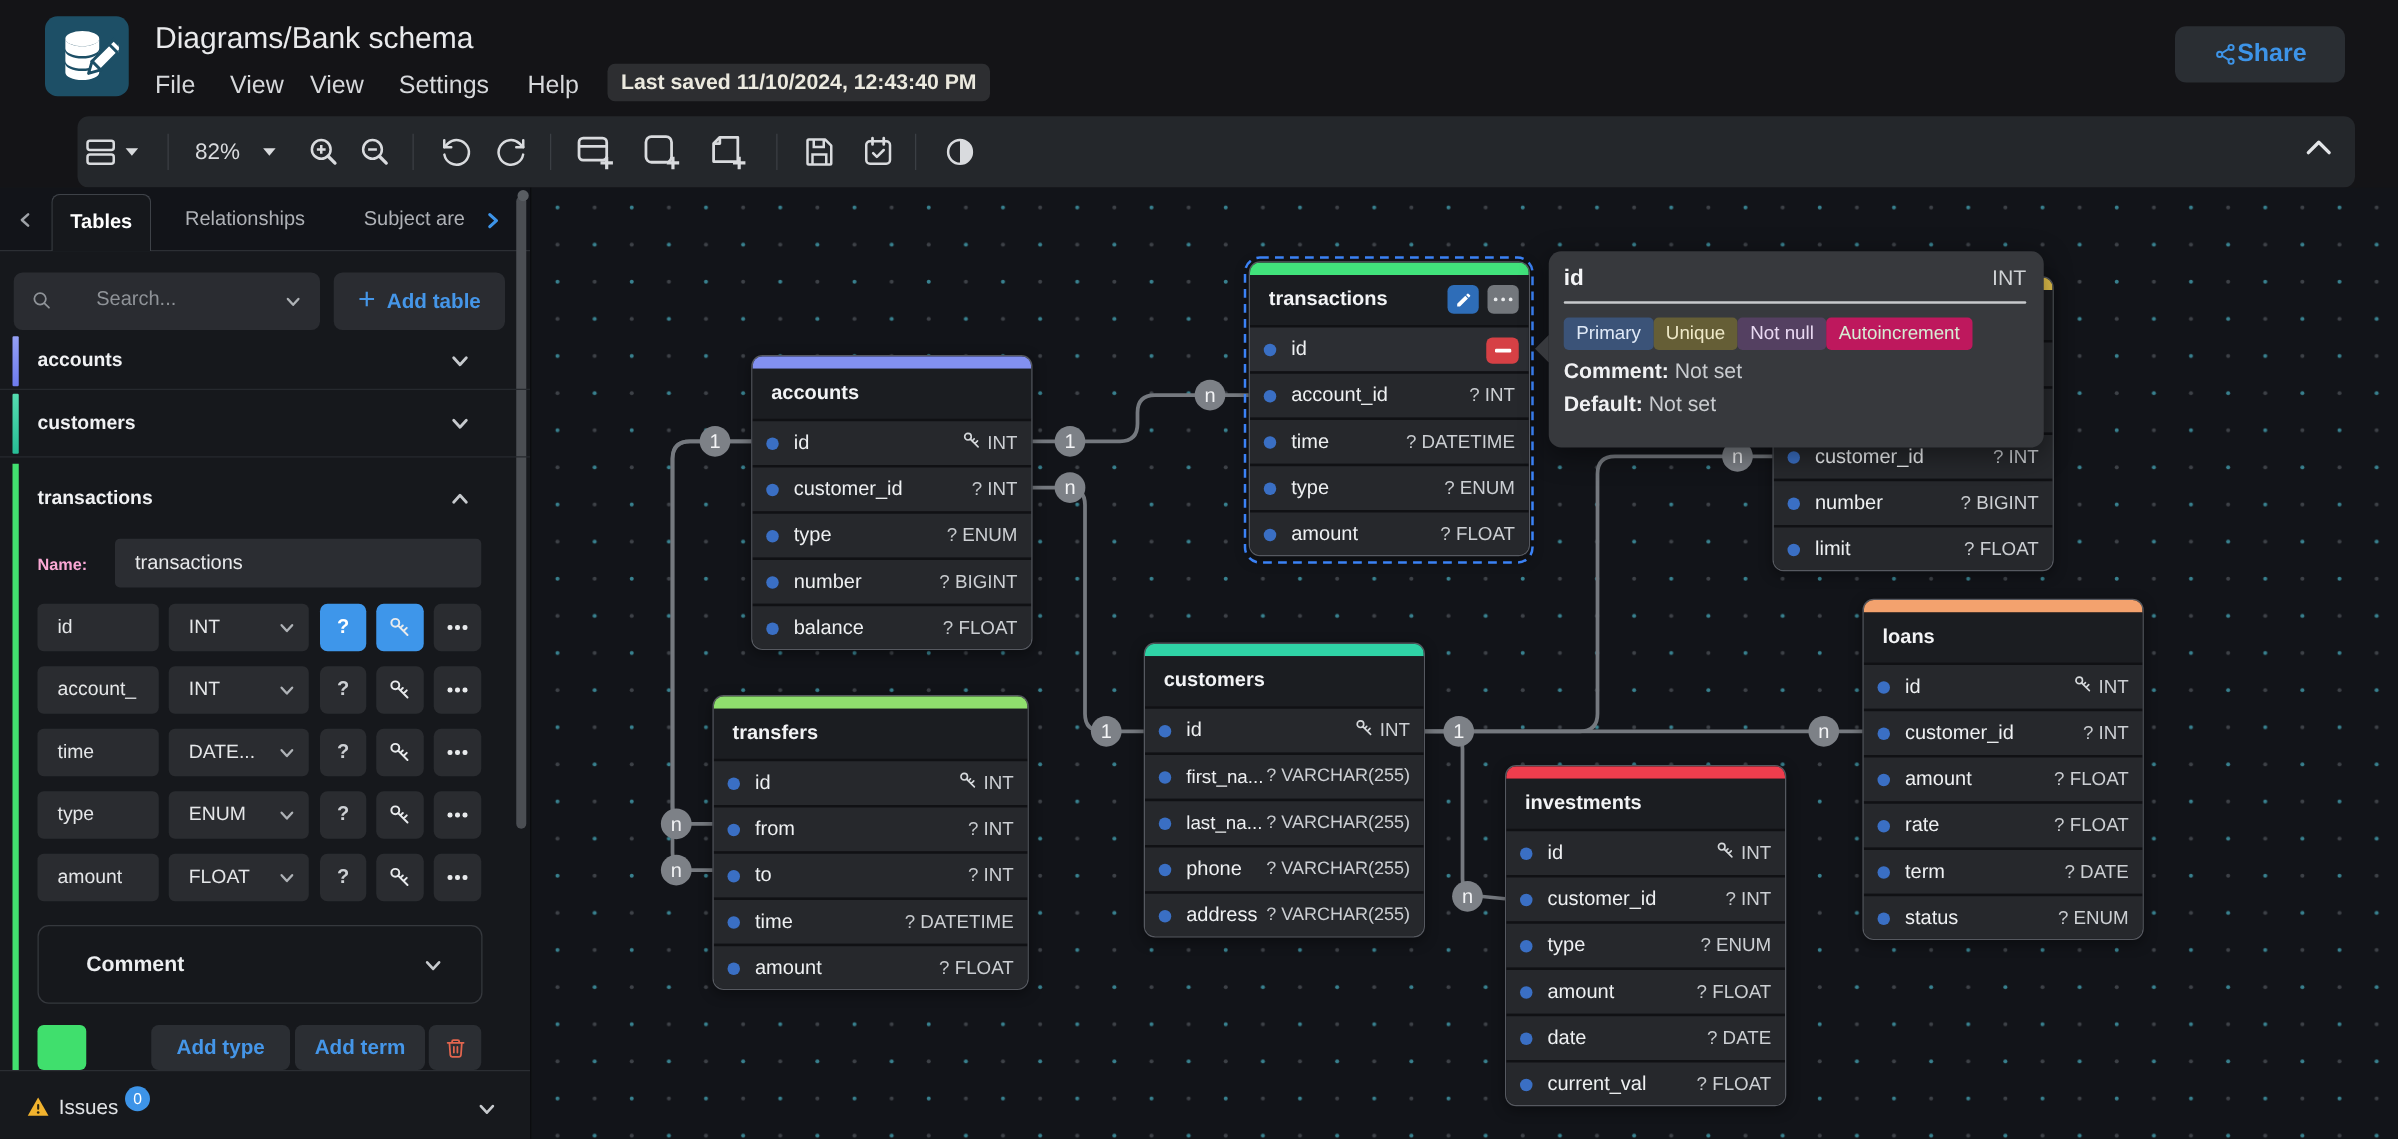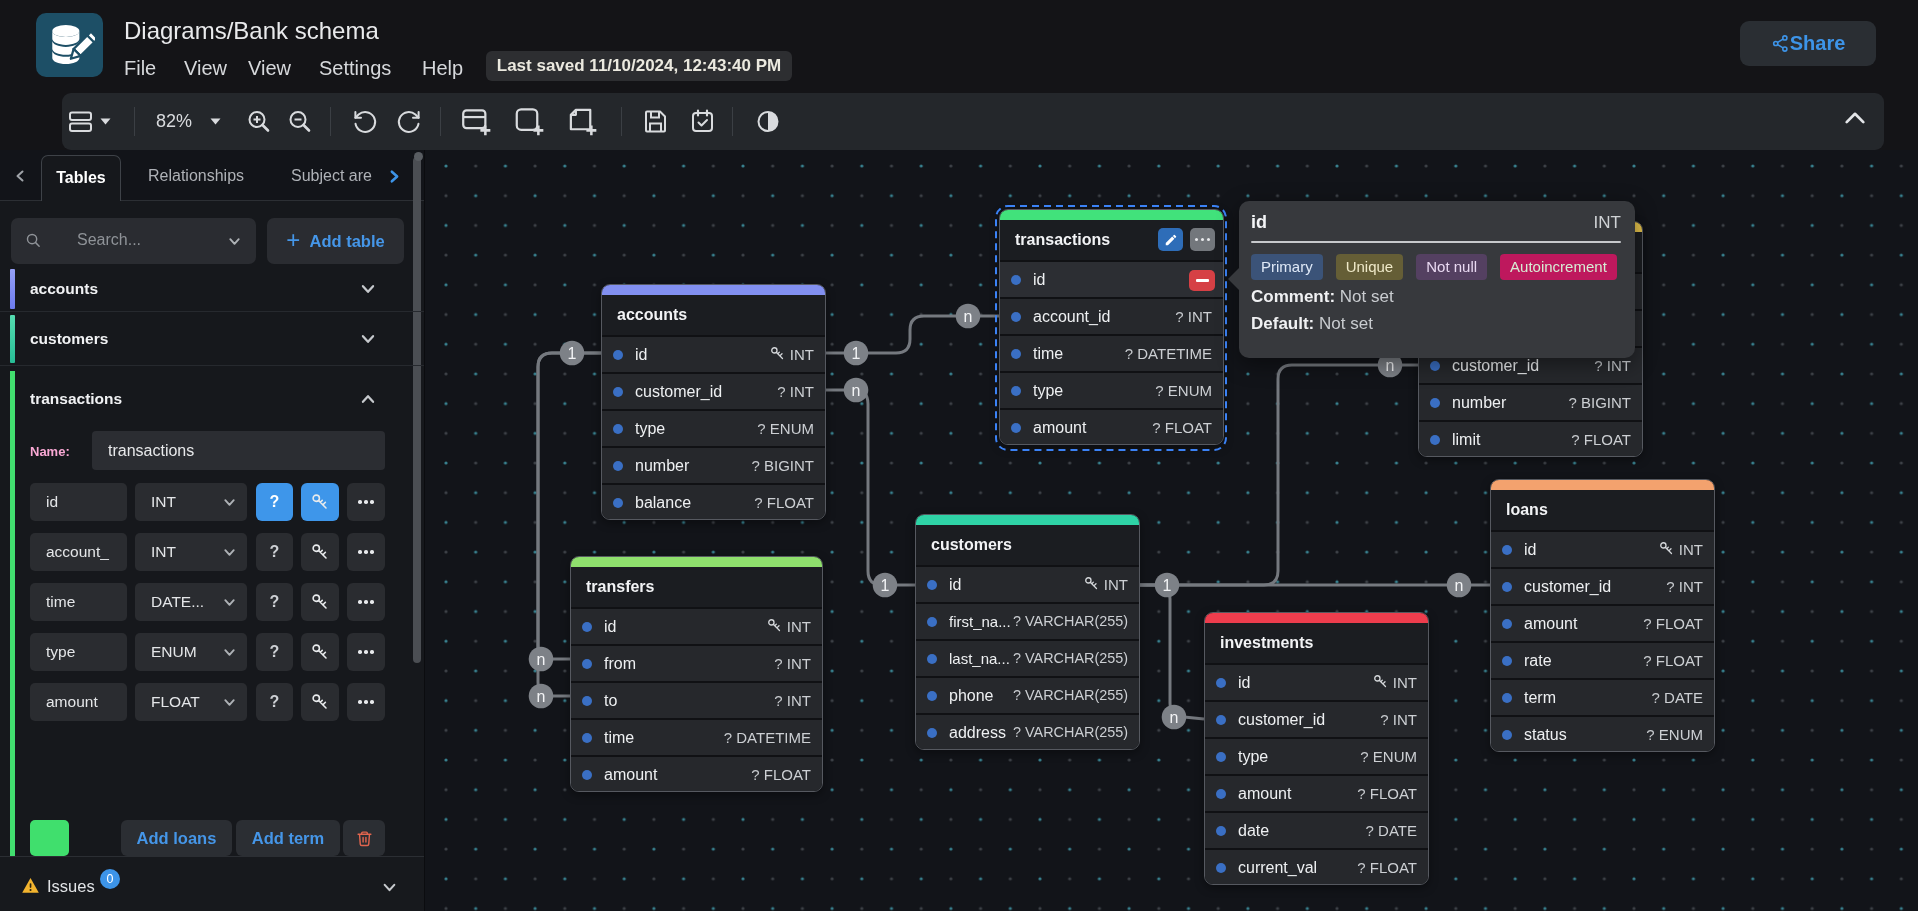--- a/index.html
+++ b/index.html
@@ -60,21 +60,21 @@
 .thbtns { position:absolute; right:8px; top:8px; display:flex; gap:7px; }
 .tbtn { width:25px; height:23px; border-radius:5px; display:flex; align-items:center; justify-content:center; }
 .minusbtn { position:absolute; right:8px; top:8px; width:26px; height:21px; background:#d64045; border-radius:5px; display:flex; align-items:center; justify-content:center; }
 .minusbtn i { width:13px; height:3px; background:#fff; border-radius:1px; }
 .pop { position:absolute; left:814px; top:51px; width:396px; height:157px; background:#37393d; border-radius:10px; box-shadow:0 6px 22px rgba(0,0,0,.45); z-index:20; }
 .poparrow { position:absolute; left:-11px; top:67px; border-top:11px solid transparent; border-bottom:11px solid transparent; border-right:11px solid #37393d; }
 .poph { position:relative; padding:11px 14px 0 12px; }
 .poph b { color:#f4f5f7; font-size:18px; }
 .poph span { position:absolute; right:14px; top:12px; color:#cfd2d5; font-size:17px; }
 .popdiv { margin:8px 14px 0 12px; height:2px; background:#c7c9cc; border-radius:1px; }
-.badges { display:flex; gap:13px; margin:11px 0 0 12px;align-items:flex-end; }
+.badges { display:flex; margin:11px 0 0 12px;align-items:flex-end; }
 .badges span { height:26px; line-height:26px; padding:0 10px; border-radius:4px; font-size:15px; }
 .popl { margin:7px 0 0 12px; font-size:17px; color:#c9ccd0; }
 .popl b { color:#f0f1f3; }
 
 .ftype.sm { font-size:14.4px; }
 .fname.sm { font-size:15px; }
 </style></head>
 <body>
 <div id="header">
     <div class="logo">
@@ -633,22 +633,25 @@
         </svg>
       </div>
       <div class="fbtn" style="left:347px;width:38px">
         <span class="dots3">
           <i></i>
           <i></i>
           <i></i>
         </span>
       </div>
     </div>
+    <div class="cmt">Comment<svg class="chev" viewBox="0 0 16 16" width="17" height="17" style="position:absolute;right:30px;top:23px">
+        <path d="M3.5 5.5 L8 10.5 L12.5 5.5" fill="none" stroke="#c6c9cd" stroke-width="2" stroke-linecap="round" stroke-linejoin="round"></path>
+      </svg></div>
     <div class="swatch"></div>
-    <div class="bbtn" style="left:121px;width:111px">Add loans</div>
+    <div class="bbtn" style="left:121px;width:111px">Add type</div>
     <div class="bbtn" style="left:236px;width:104px">Add term</div>
     <div class="bbtn" style="left:343px;width:42px;color:#e2654e">
       <svg viewBox="0 0 24 24" width="17" height="17">
         <path d="M3 6h18 M8 6V4.5A1.5 1.5 0 0 1 9.5 3h5A1.5 1.5 0 0 1 16 4.5V6 M5 6l1 14a2 2 0 0 0 2 1.8h8a2 2 0 0 0 2-1.8L19 6 M10 10.5v6.5 M14 10.5v6.5" fill="none" stroke="#e2654e" stroke-width="2" stroke-linecap="round"></path>
       </svg>
     </div>
     <div class="issues">
       <svg viewBox="0 0 24 24" width="19" height="19" style="position:absolute;left:21px;top:19px">
         <path d="M12 2.5 L22.5 21 H1.5 Z" fill="#f2b32e"></path>
         <rect x="11" y="9" width="2.1" height="6" rx="1" fill="#2a2310"></rect>

